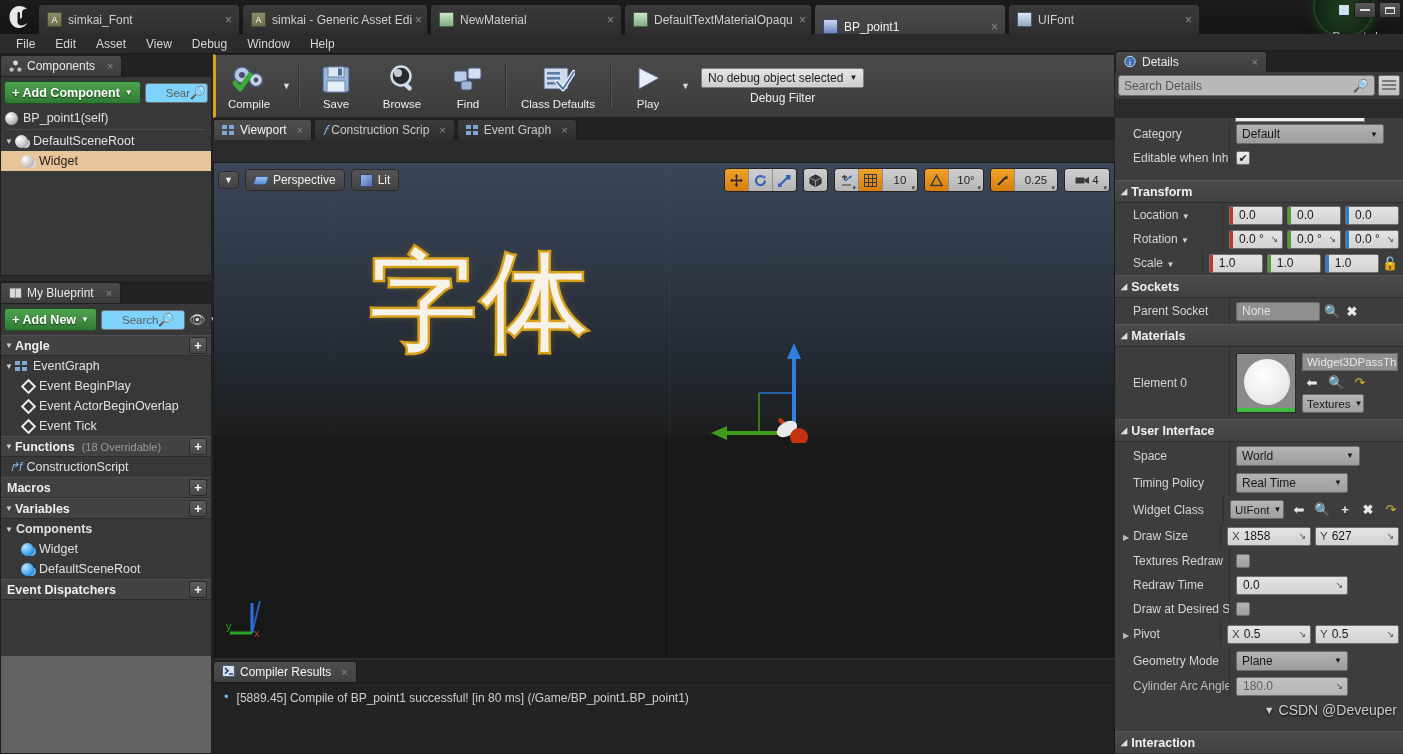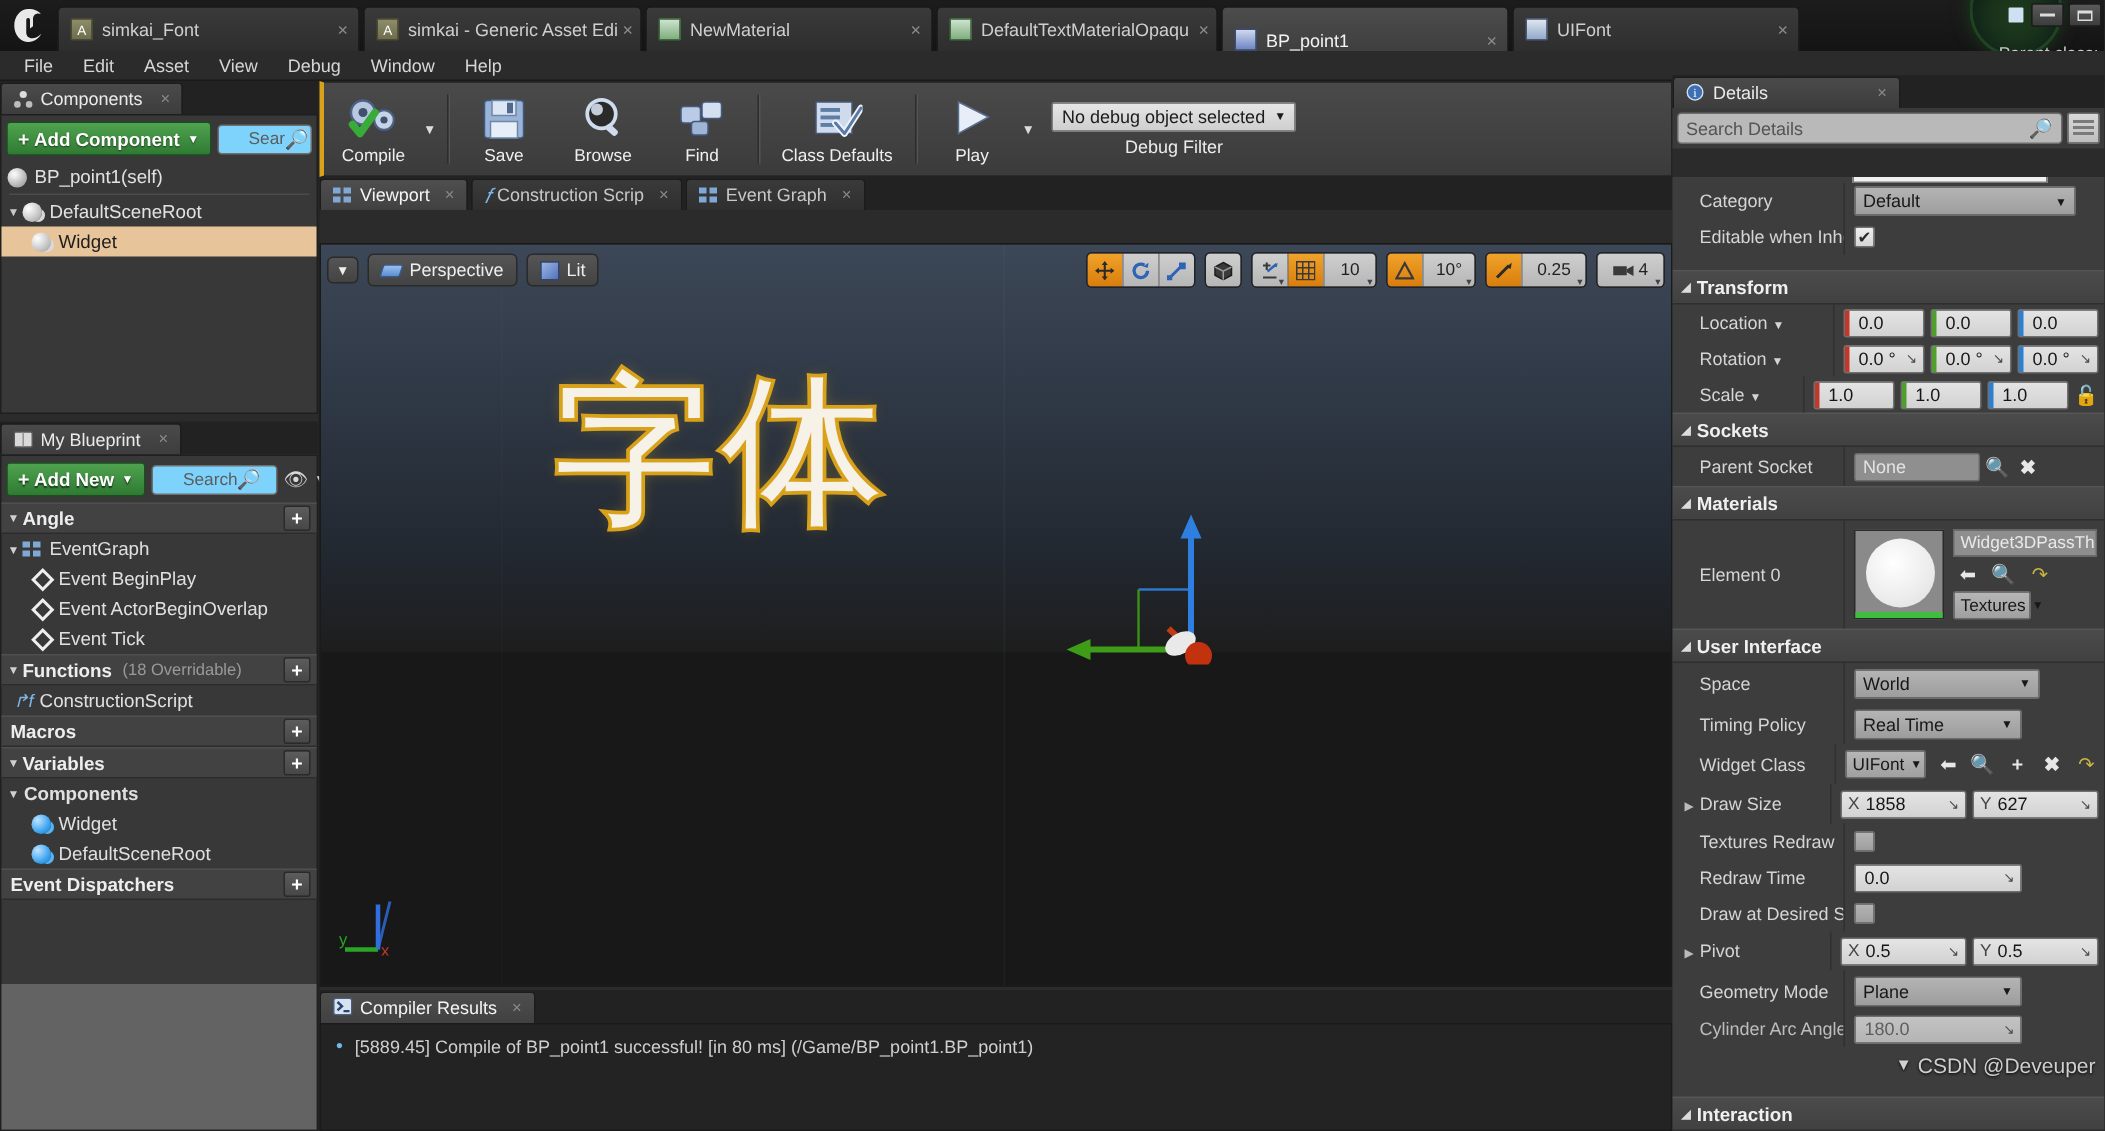--- a/index.html
+++ b/index.html
@@ -877,21 +877,21 @@
             <span class="sphere"></span>
             <span class="grn"></span>
           </span>
           <span style="display:flex;flex-direction:column;gap:4px">
             <span class="assetname">Widget3DPassThrou</span>
             <span style="display:flex;align-items:center;gap:8px;padding-left:2px">
               <span class="iconbtn">⬅</span>
               <span class="iconbtn">🔍</span>
               <span class="iconbtn" style="color:#c9b53f">↷</span>
             </span>
-            <span class="minidd" style="width:52px">
+            <span class="minidd" style="width:62px">
               <span>Textures</span>
               <span style="font-size:8px">▼</span>
             </span>
           </span>
         </span>
       </div>
 
       <div class="cat-head">
         <span class="tri">◢</span>
         <span>User Interface</span>

